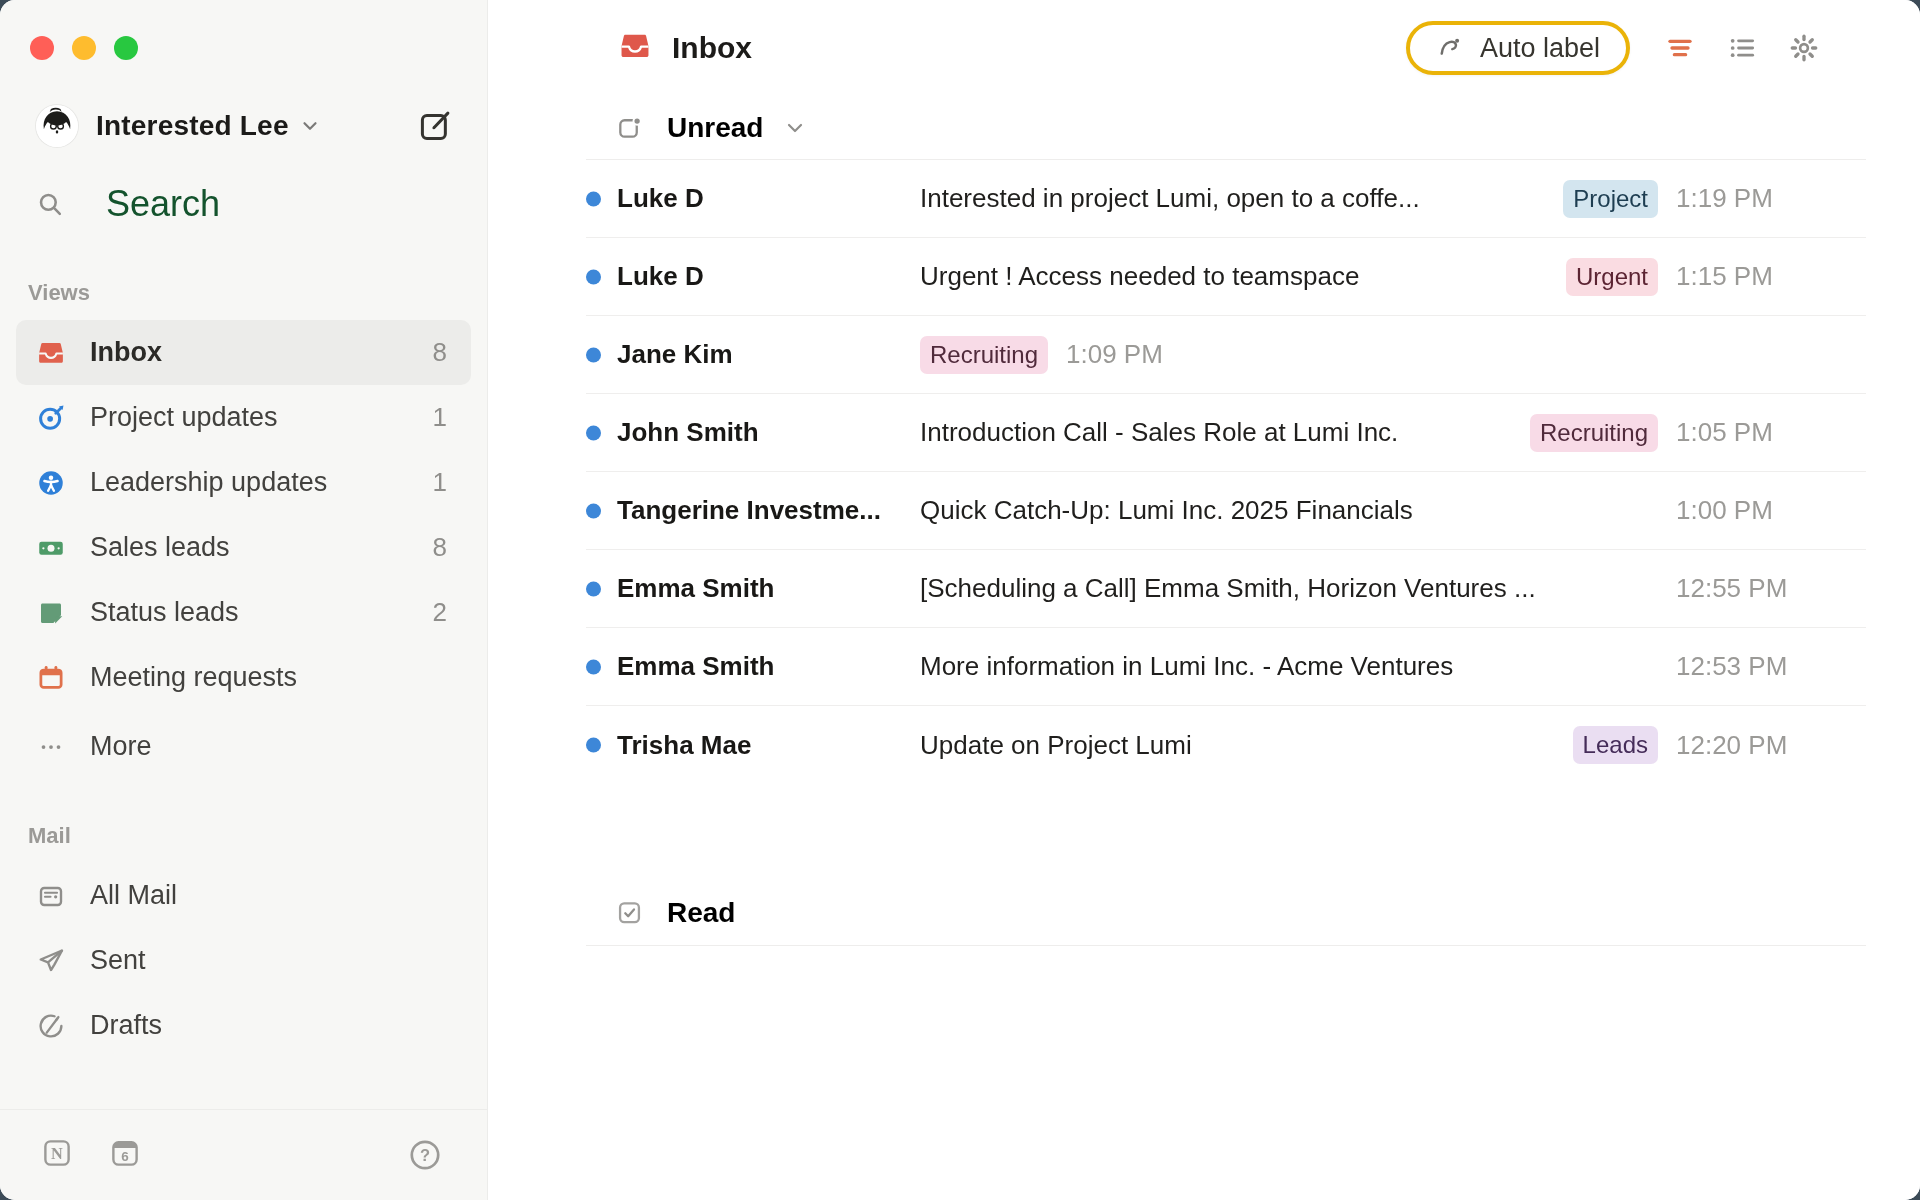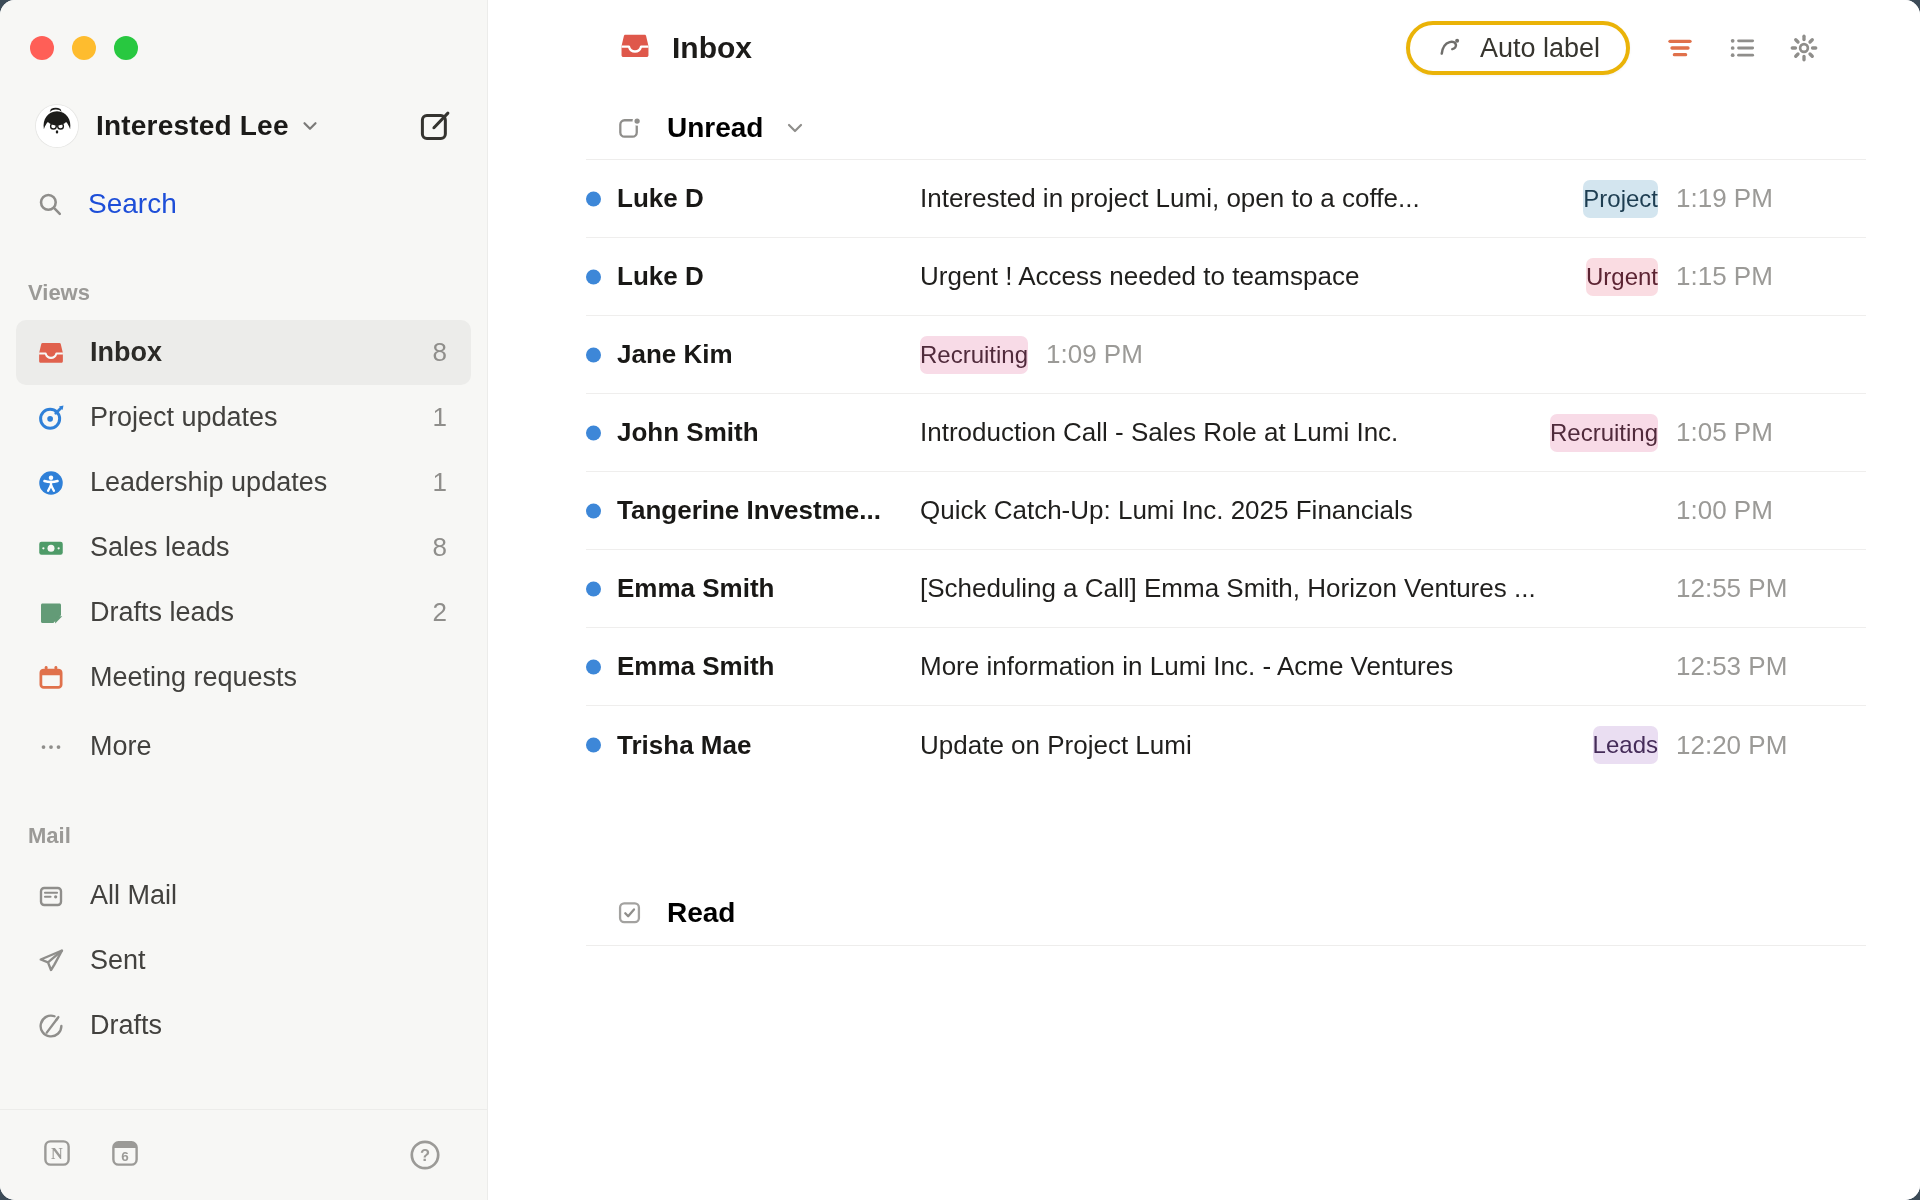--- a/index.html
+++ b/index.html
@@ -13,21 +13,21 @@
   .tl { width:24px; height:24px; border-radius:50%; }
   .tl-red{ background:#ff5f57; } .tl-yellow{ background:#febc2e; } .tl-green{ background:#28c840; }
 
   .user-row { margin-top:42px; height:48px; display:flex; align-items:center; padding:0 34px 0 36px; }
   .avatar { width:42px; height:42px; border-radius:50%; background:#fff; box-shadow:0 0 0 1px #e8e8e6; overflow:hidden; flex:none; }
   .user-name { margin-left:18px; font-size:28px; font-weight:700; color:#1c1b19; letter-spacing:.2px; }
   .user-chevron { margin-left:10px; display:flex; }
   .compose-btn { margin-left:auto; display:flex; cursor:pointer; }
 
   .search-row { margin-top:34px; height:40px; display:flex; align-items:center; padding-left:36px; }
-  .search-label { margin-left:24px; font-size:28px; color:#1d4ed8; }
+  .search-label { margin-left:42px; font-size:36px; color:#14532d; }
 
   .section-label { margin:56px 0 14px 0; padding-left:28px; font-size:22px; font-weight:700; color:#9b9a97; }
   .section-label.mail { margin-top:44px; }
 
   .nav { padding:0 16px; }
   .nav-item { height:65px; display:flex; align-items:center; border-radius:10px; padding:0 24px 0 20px; cursor:pointer; }
   .nav-item.selected { background:#ececea; }
   .nav-icon { width:30px; height:30px; flex:none; display:flex; align-items:center; justify-content:center; }
   .nav-label { margin-left:24px; font-size:27px; color:#42413e; font-weight:500; }
   .nav-item.selected .nav-label { font-weight:700; color:#2b2a27; }
@@ -52,21 +52,21 @@
   .read-header { height:66px; margin-top:96px; }
   .section-title { margin-left:23px; font-size:28px; font-weight:700; color:#000000; }
   .unread-chevron { margin-left:20px; display:flex; }
 
   .email-list { margin:0 54px 0 98px; }
   .email-row { height:78px; display:flex; align-items:center; position:relative; padding-left:31px; border-bottom:1px solid #efeeed; cursor:pointer; }
   .email-row:last-child { border-bottom:none; }
   .unread-dot { position:absolute; left:0; top:50%; transform:translateY(-50%); width:15px; height:15px; border-radius:50%; background:#3d87d8; }
   .sender { width:303px; flex:none; font-size:26px; font-weight:700; color:#191816; white-space:nowrap; overflow:hidden; }
   .subject { flex:1; font-size:26px; color:#201f1d; white-space:nowrap; overflow:hidden; padding-right:20px; }
-  .badge { flex:none; font-size:24px; padding:5px 0; border-radius:7px; margin-right:18px; font-weight:500; }
+  .badge { flex:none; font-size:24px; padding:5px 10px; border-radius:7px; margin-right:18px; font-weight:500; }
   .badge-blue   { background:#d3e5ef; color:#1d3d51; }
   .badge-red    { background:#fadce2; color:#5c2433; }
   .badge-pink   { background:#f8dbe7; color:#502a3b; }
   .badge-purple { background:#eadef2; color:#452c59; }
   .time { flex:none; width:190px; text-align:left; font-size:26px; color:#9b9a97; }
 </style>
 </head>
 <body>
 
 <div class="window">
@@ -166,21 +166,21 @@
         <span class="nav-count">8</span>
       </div>
       <div class="nav-item">
         <span class="nav-icon">
           <svg width="30" height="30" viewBox="0 0 24 24">
             <path d="M5.2 4.4h13.6c.7 0 1.2.55 1.2 1.2v8.2L13.9 20H5.2c-.7 0-1.2-.55-1.2-1.2V5.6c0-.65.5-1.2 1.2-1.2z" fill="#639b77"></path>
             <path d="M20.4 15.3L15.3 20.4v-3.9c0-.66.54-1.2 1.2-1.2z" fill="#63 9b77" opacity="0"></path>
             <path d="M21 14.6l-5.7 5.7v-4.5c0-.66.54-1.2 1.2-1.2z" fill="#639b77"></path>
           </svg>
         </span>
-        <span class="nav-label">Drafts leads</span>
+        <span class="nav-label">Status leads</span>
         <span class="nav-count">2</span>
       </div>
       <div class="nav-item">
         <span class="nav-icon">
           <svg width="30" height="30" viewBox="0 0 24 24">
             <rect x="3.9" y="5.6" width="16.2" height="13.9" rx="2.2" fill="none" stroke="#e0714b" stroke-width="2.2"></rect>
             <path d="M3.9 7.8c0-1.2 1-2.2 2.2-2.2h11.8c1.2 0 2.2 1 2.2 2.2v2H3.9z" fill="#e0714b"></path>
             <line x1="8.1" y1="3.4" x2="8.1" y2="6.2" stroke="#e0714b" stroke-width="2.2" stroke-linecap="round"></line>
             <line x1="15.9" y1="3.4" x2="15.9" y2="6.2" stroke="#e0714b" stroke-width="2.2" stroke-linecap="round"></line>
           </svg>

